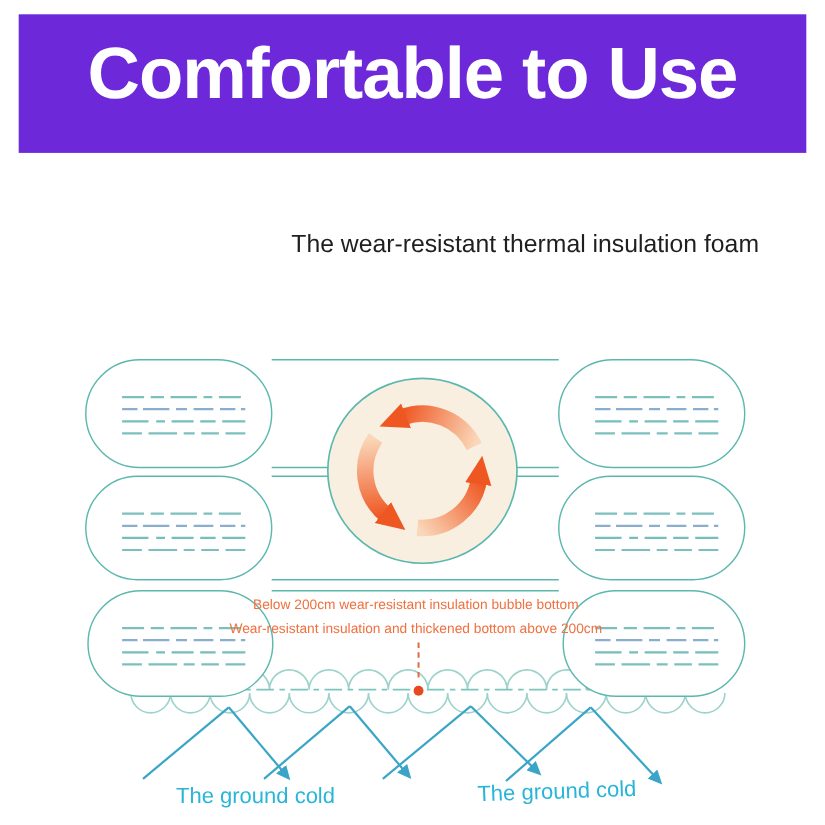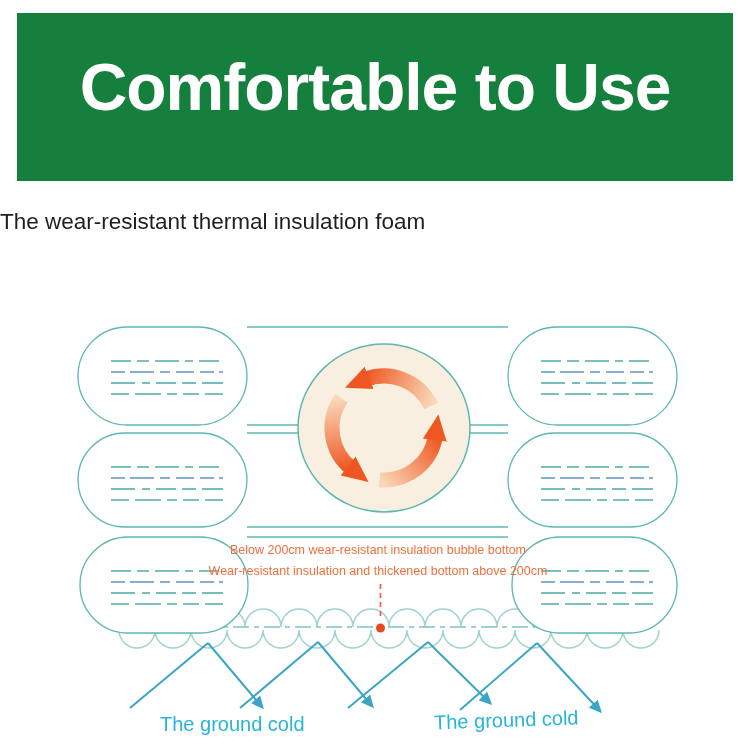--- a/index.html
+++ b/index.html
@@ -1,22 +1,22 @@
 <!DOCTYPE html>
 <html><head>
 <meta charset="utf-8">
 <style>
   html,body{margin:0;padding:0;background:#fff;}
   .page{position:relative;width:750px;height:750px;background:#ffffff;overflow:hidden;
         font-family:"Liberation Sans", sans-serif;}
-  .banner{position:absolute;left:17px;top:13px;width:716px;height:168px;background:#15803d;
+  .banner{position:absolute;left:17px;top:13px;width:716px;height:126px;background:#6d28d9;
           display:flex;align-items:center;justify-content:center;}
   .banner-title{color:#ffffff;font-size:66px;font-weight:bold;letter-spacing:-1px;
                 transform:translateY(-10px);white-space:nowrap;}
-  .subtitle{position:absolute;top:207px;left:0;width:690px;text-align:left;
+  .subtitle{position:absolute;top:207px;left:0;width:690px;text-align:right;
             font-size:22.5px;line-height:29px;color:#1f1f1f;}
   .diagram-svg{position:absolute;left:0;top:0;width:750px;height:750px;}
   .caption{position:absolute;top:540px;left:0;width:756px;text-align:center;
            font-size:12.5px;line-height:21px;color:#f0703f;}
   .ground-cold{position:absolute;font-size:20px;color:#28b5d7;width:140px;text-align:center;
                white-space:nowrap;}
   .gc-left{left:160px;top:713px;}
   .gc-right{left:434px;top:709px;transform:rotate(-2deg);}
 </style>
 </head>

